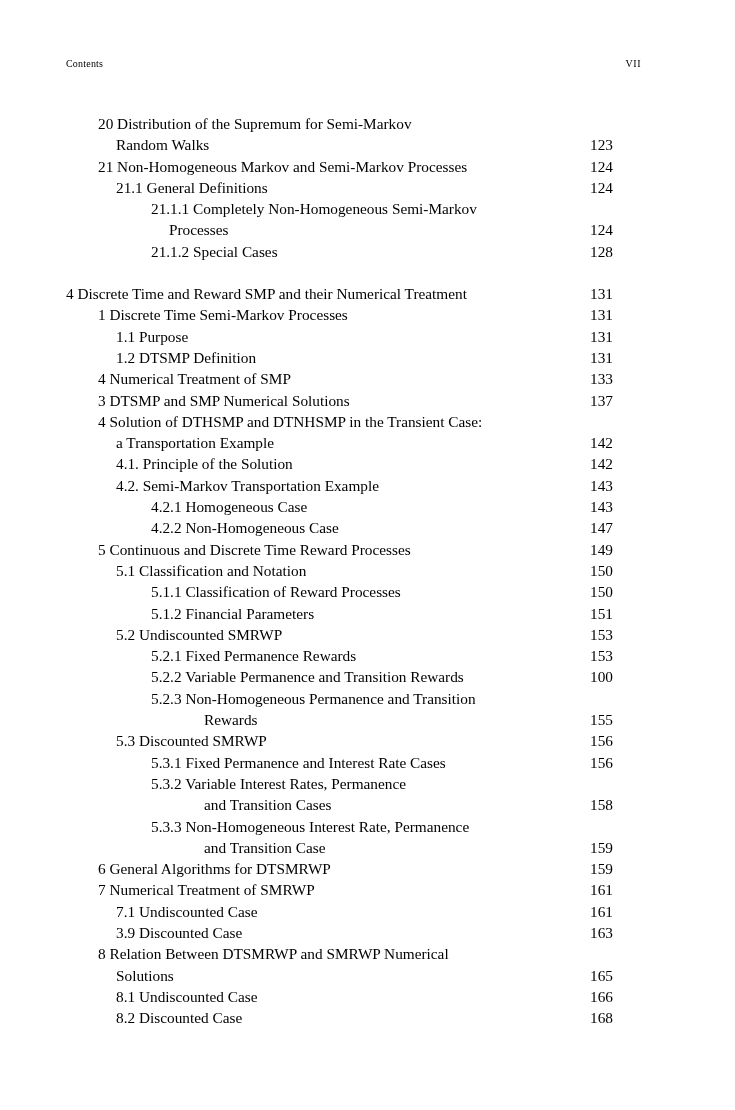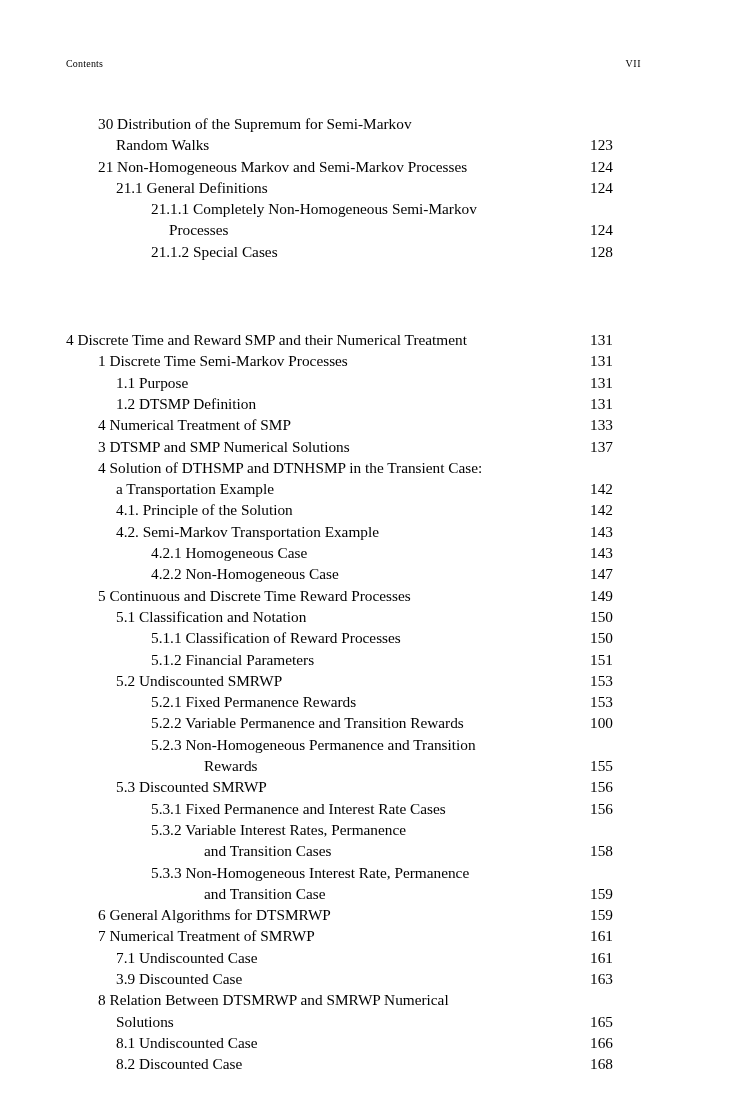--- a/index.html
+++ b/index.html
@@ -61,41 +61,41 @@
   .entry .page-num {
     flex: 0 0 auto;
     width: 46px;
     text-align: left;
     padding-left: 6px;
   }
   .gap {
     height: 21px;
   }
   
-  .lvl-0 .label { padding-left: 0px; margin-top: 46px; }
+  .lvl-0 .label { padding-left: 0px; }
   .lvl-1 .label { padding-left: 32px; }
   .lvl-2 .label { padding-left: 50px; text-align: right; }
   .lvl-3 .label { padding-left: 85px; }
   .cont-1 .label { padding-left: 50px; }
   .cont-3 .label { padding-left: 103px; }
   .cont-4 .label { padding-left: 138px; text-align: right; }
 </style>
 </head>
 <body>
 
 <div class="page">
 
   <div class="header">
     <span class="header-title">Contents</span>
     <span class="header-page">VII</span>
   </div>
 
   <div class="toc" id="toc-list">
       <div class="entry lvl-1">
-        <span class="label">30 Distribution of the Supremum for Semi-Markov</span>
+        <span class="label">20 Distribution of the Supremum for Semi-Markov</span>
         <span class="spacer"></span>
         <span class="page-num"></span>
       </div>
       <div class="entry cont-1">
         <span class="label">Random Walks</span>
         <span class="spacer"></span>
         <span class="page-num">123</span>
       </div>
       <div class="entry lvl-1">
         <span class="label">21 Non-Homogeneous Markov and Semi-Markov Processes</span>

